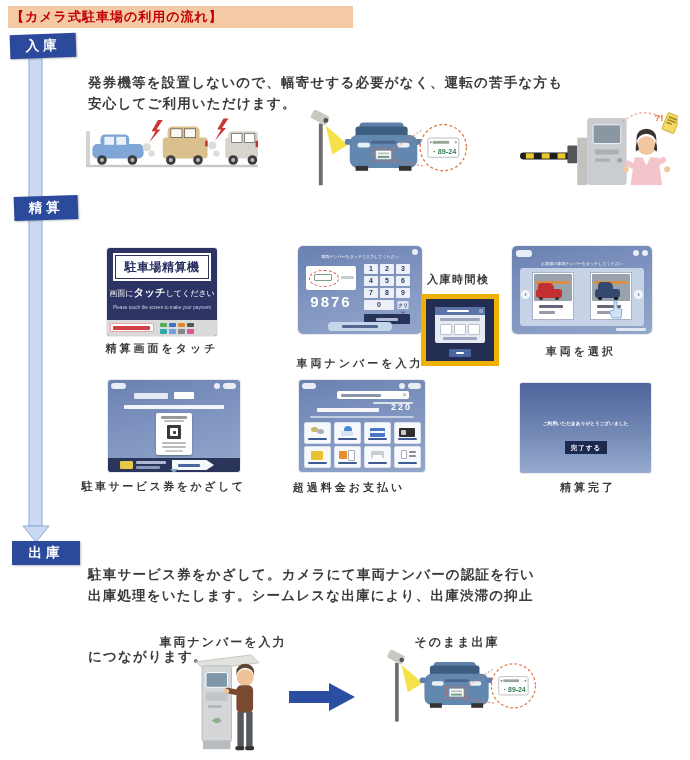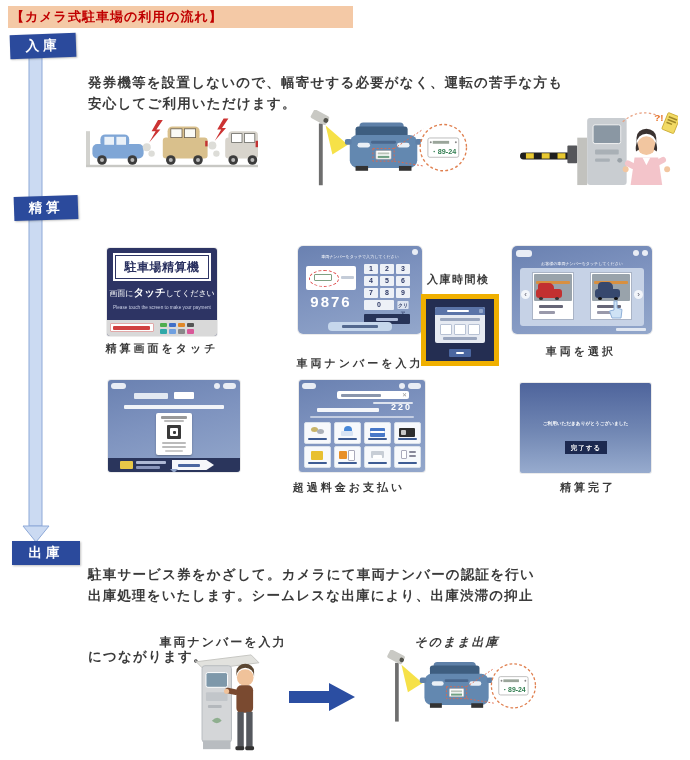--- a/index.html
+++ b/index.html
@@ -360,30 +360,31 @@
     </div>
   </div>
 
   <div class="abs scr" style="left:520px;top:383px;width:131px;height:90px;border-radius:2px;
        background:linear-gradient(180deg,#4E649C 0%,#7288B4 55%,#97ABCE 100%);">
     <div class="abs mini" style="left:-33px;top:36px;width:197px;text-align:center;font-size:7px;font-weight:bold;transform:scale(.665);">ご利用いただきありがとうございました</div>
     <div class="abs" style="left:45px;top:58px;width:42px;height:13px;background:#1C2950;color:#FFF;
          font-size:6.5px;font-weight:bold;text-align:center;line-height:13px;letter-spacing:1px;">完了する</div>
   </div>
 
+  <div class="abs cap" style="left:76px;top:479px;width:175px;letter-spacing:2.5px;">駐車サービス券をかざして</div>
   <div class="abs cap" style="left:279px;top:480px;width:140px;">超過料金お支払い</div>
   <div class="abs cap" style="left:518px;top:480px;width:140px;">精算完了</div>
 
   <div class="abs sec-label" style="left:12px;top:541px;width:68px;">出庫</div>
   <div class="abs body-line" style="left:88px;top:566px;">駐車サービス券をかざして。カメラにて車両ナンバーの認証を行い</div>
   <div class="abs body-line" style="left:88px;top:587px;">出庫処理をいたします。シームレスな出庫により、出庫渋滞の抑止</div>
   <div class="abs body-line" style="left:88px;top:608px;margin-top:40px;">につながります。</div>
 
   <div class="abs cap2" style="left:153px;top:634px;width:140px;">車両ナンバーを入力</div>
-  <div class="abs cap2" style="left:387px;top:634px;width:140px;font-style:italic;">そのまま出庫</div>
+  <div class="abs cap2" style="left:387px;top:634px;width:140px;">そのまま出庫</div>
 
   <svg class="abs" style="left:194px;top:650px;" width="74" height="108" viewBox="0 0 75 110">
     <polygon points="2,12 58,5 66,13 10,20" fill="#E2E2DE" stroke="#C6C6C2" stroke-width="1"></polygon>
     <g>
       <rect x="8" y="16" width="30" height="78" rx="3" fill="#D4D6D8" stroke="#B8BCC0" stroke-width="1"></rect>
       <rect x="12" y="23" width="22" height="15" rx="2" fill="#7E98AA" stroke="#FFF" stroke-width="1"></rect>
       <rect x="12" y="43" width="22" height="9" rx="1" fill="#C2C6CA"></rect>
       <rect x="14" y="56" width="14" height="3" rx="1" fill="#B4B8BC"></rect>
       <path d="M18,72 q6,-6 10,0 q-5,5 -10,0 z" fill="#8FAF8F"></path>
       <rect x="9" y="92" width="28" height="9" fill="#B8BCC0"></rect>

